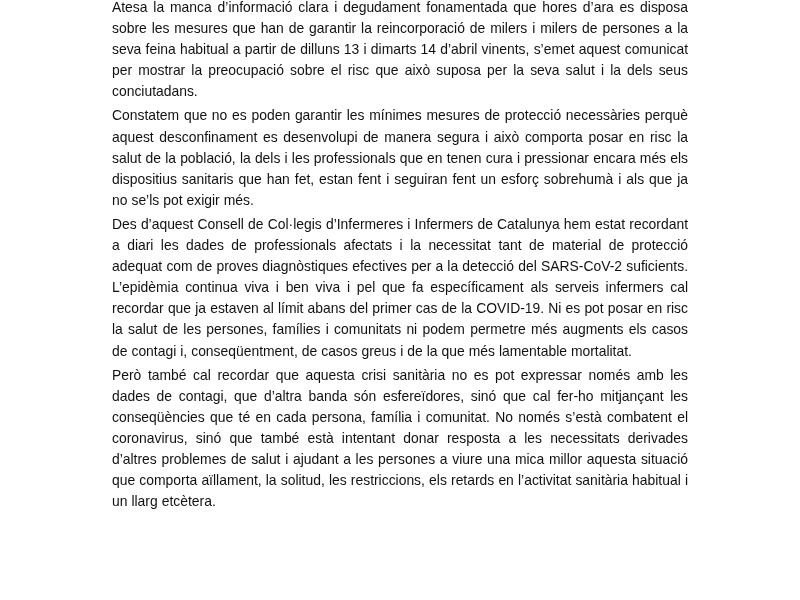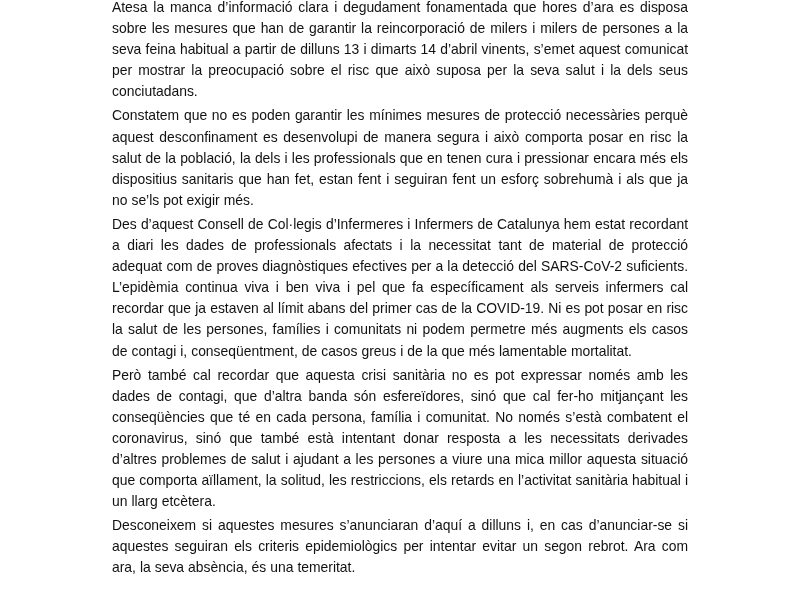--- a/index.html
+++ b/index.html
@@ -30,14 +30,13 @@
   }
 </style>
 </head>
 <body>
 
 <div class="page">
   <p>Atesa la manca d’informació clara i degudament fonamentada que hores d’ara es disposa sobre les mesures que han de garantir la reincorporació de milers i milers de persones a la seva feina habitual a partir de dilluns 13 i dimarts 14 d’abril vinents, s’emet aquest comunicat per mostrar la preocupació sobre el risc que això suposa per la seva salut i la dels seus conciutadans.</p>
   <p>Constatem que no es poden garantir les mínimes mesures de protecció necessàries perquè aquest desconfinament es desenvolupi de manera segura i això comporta posar en risc la salut de la població, la dels i les professionals que en tenen cura i pressionar encara més els dispositius sanitaris que han fet, estan fent i seguiran fent un esforç sobrehumà i als que ja no se’ls pot exigir més.</p>
   <p>Des d’aquest Consell de Col·legis d’Infermeres i Infermers de Catalunya hem estat recordant a diari les dades de professionals afectats i la necessitat tant de material de protecció adequat com de proves diagnòstiques efectives per a la detecció del SARS-CoV-2 suficients. L’epidèmia continua viva i ben viva i pel que fa específicament als serveis infermers cal recordar que ja estaven al límit abans del primer cas de la COVID-19. Ni es pot posar en risc la salut de les persones, famílies i comunitats ni podem permetre més augments els casos de contagi i, conseqüentment, de casos greus i de la que més lamentable mortalitat.</p>
   <p>Però també cal recordar que aquesta crisi sanitària no es pot expressar només amb les dades de contagi, que d’altra banda són esfereïdores, sinó que cal fer-ho mitjançant les conseqüències que té en cada persona, família i comunitat. No només s’està combatent el coronavirus, sinó que també està intentant donar resposta a les necessitats derivades d’altres problemes de salut i ajudant a les persones a viure una mica millor aquesta situació que comporta aïllament, la solitud, les restriccions, els retards en l’activitat sanitària habitual i un llarg etcètera.</p>
-  <p>Desconeixem si aquestes mesures s’anunciaran d’aquí a dilluns i, en cas d’anunciar-se si aquestes seguiran els criteris epidemiològics per intentar evitar un segon rebrot. Ara com ara, la seva absència, és una temeritat.</p>
 </div>
 
 </body></html>

